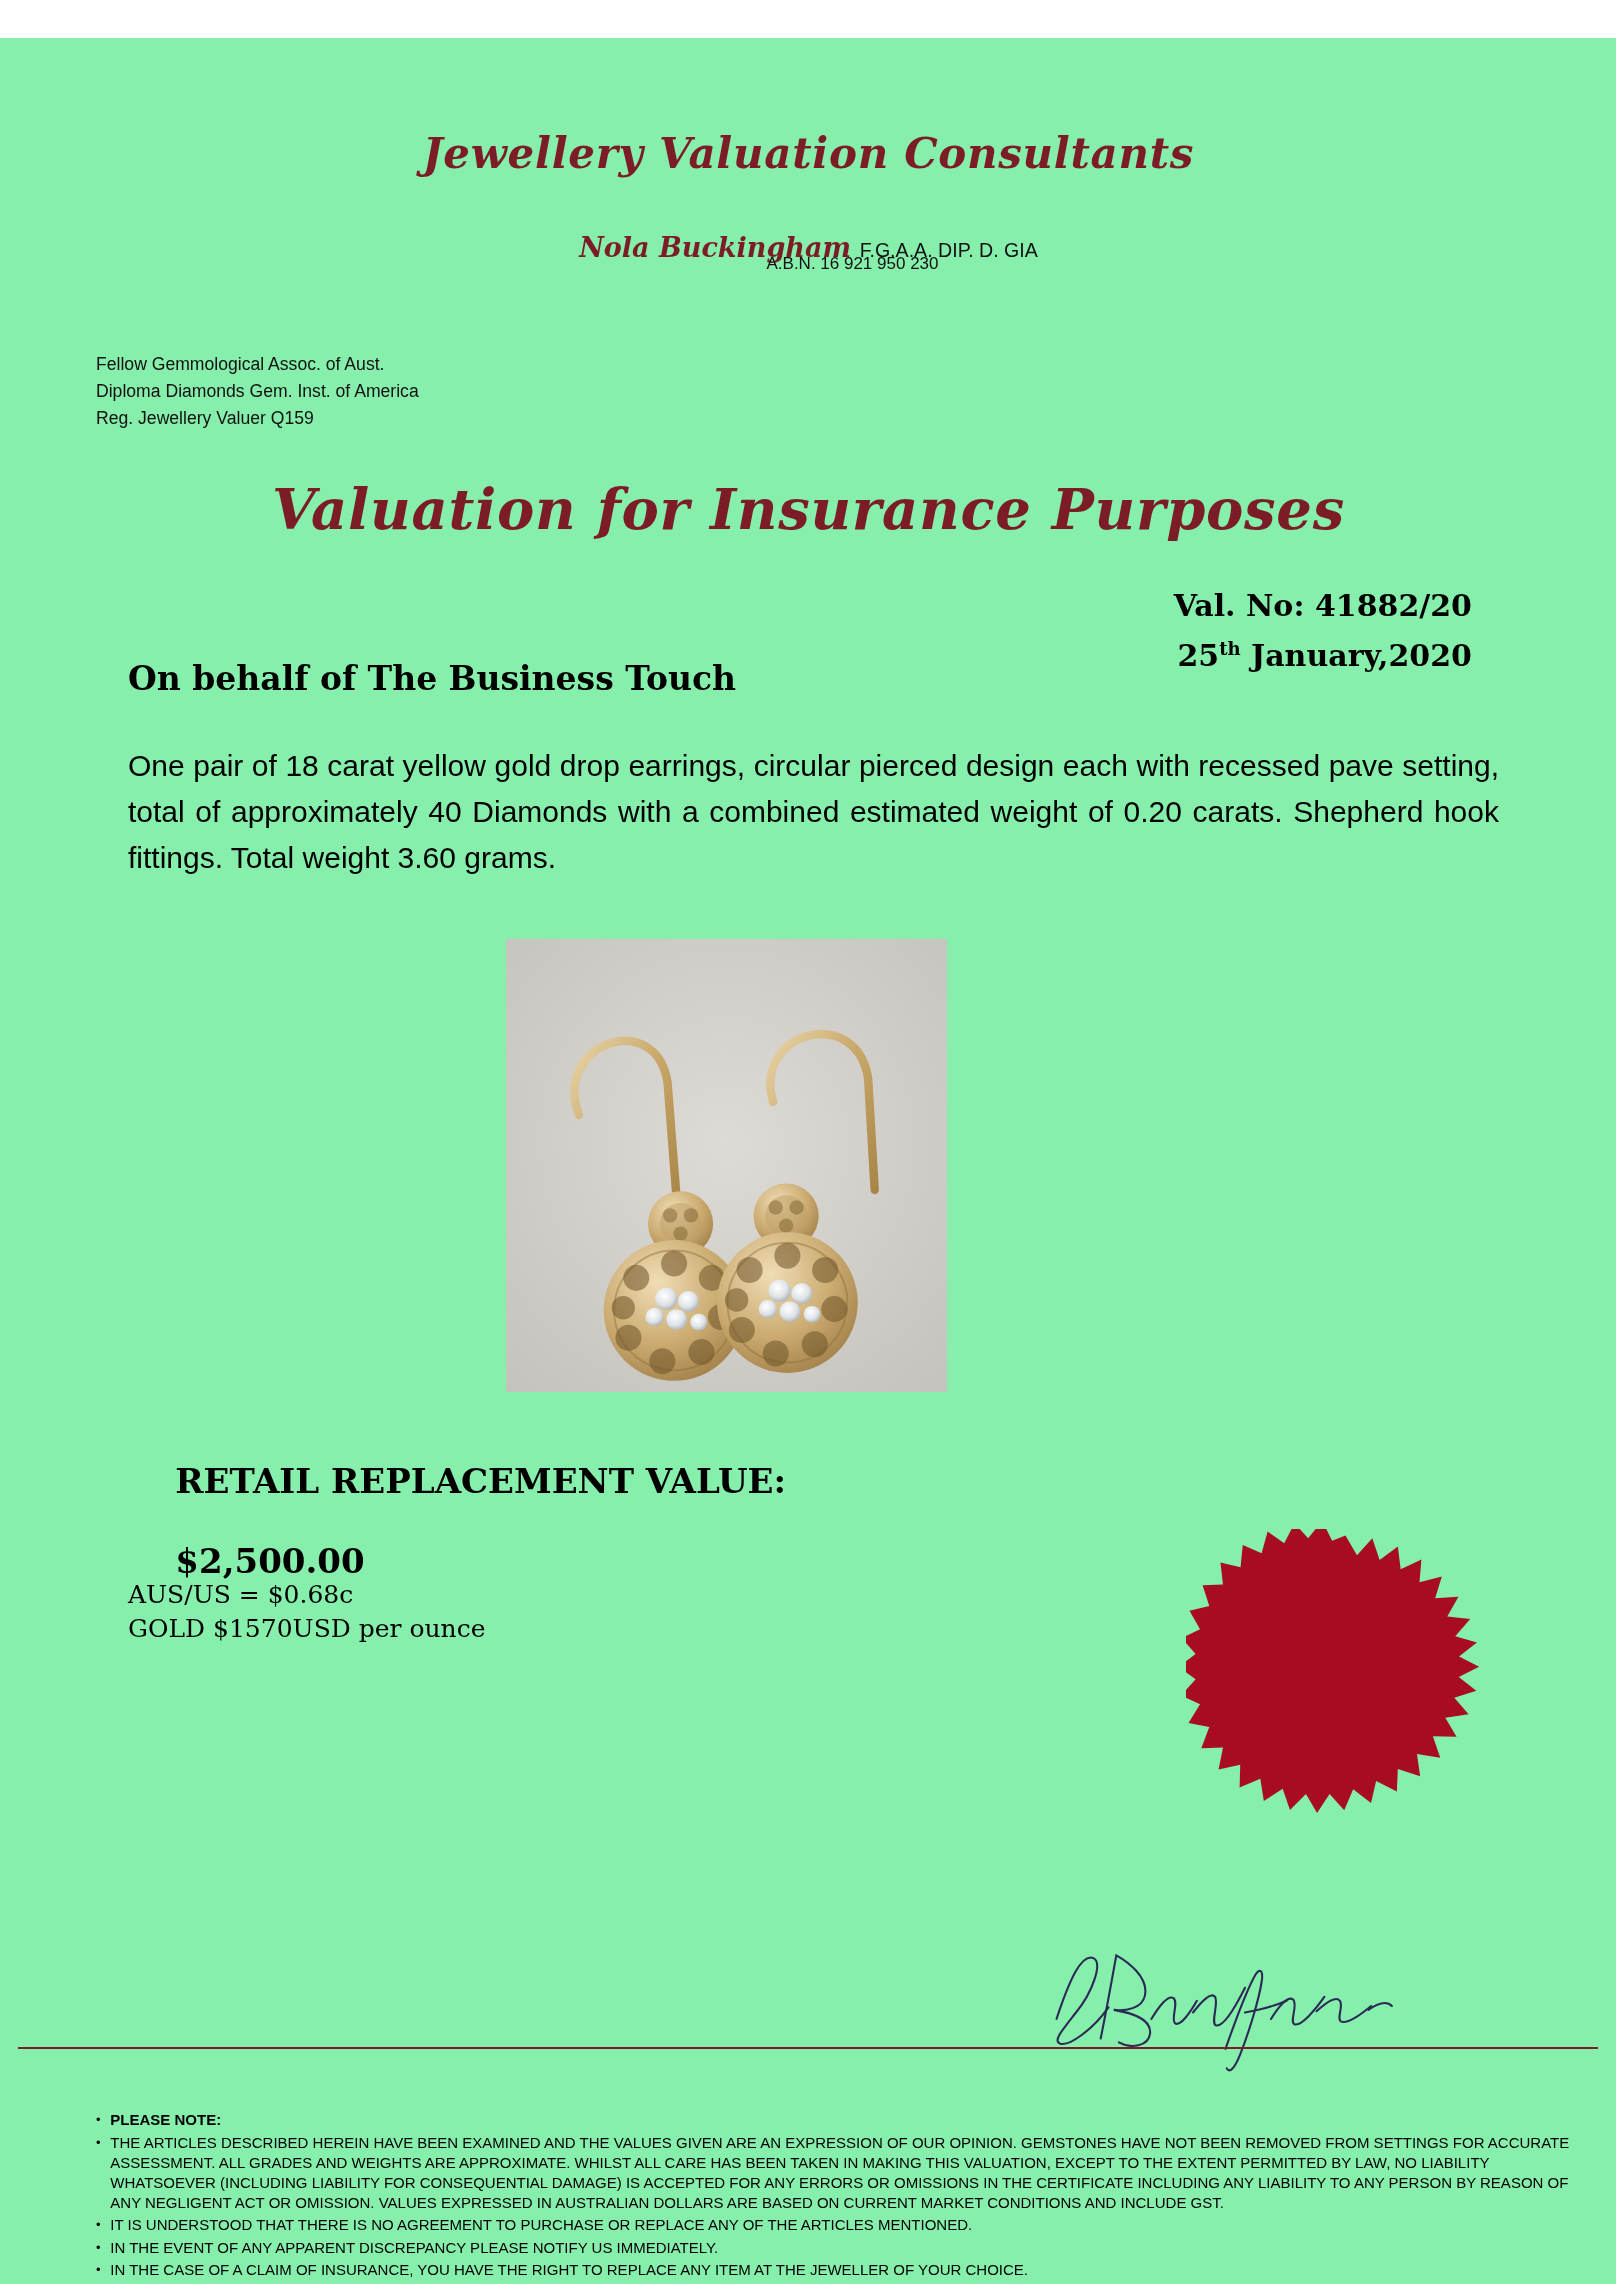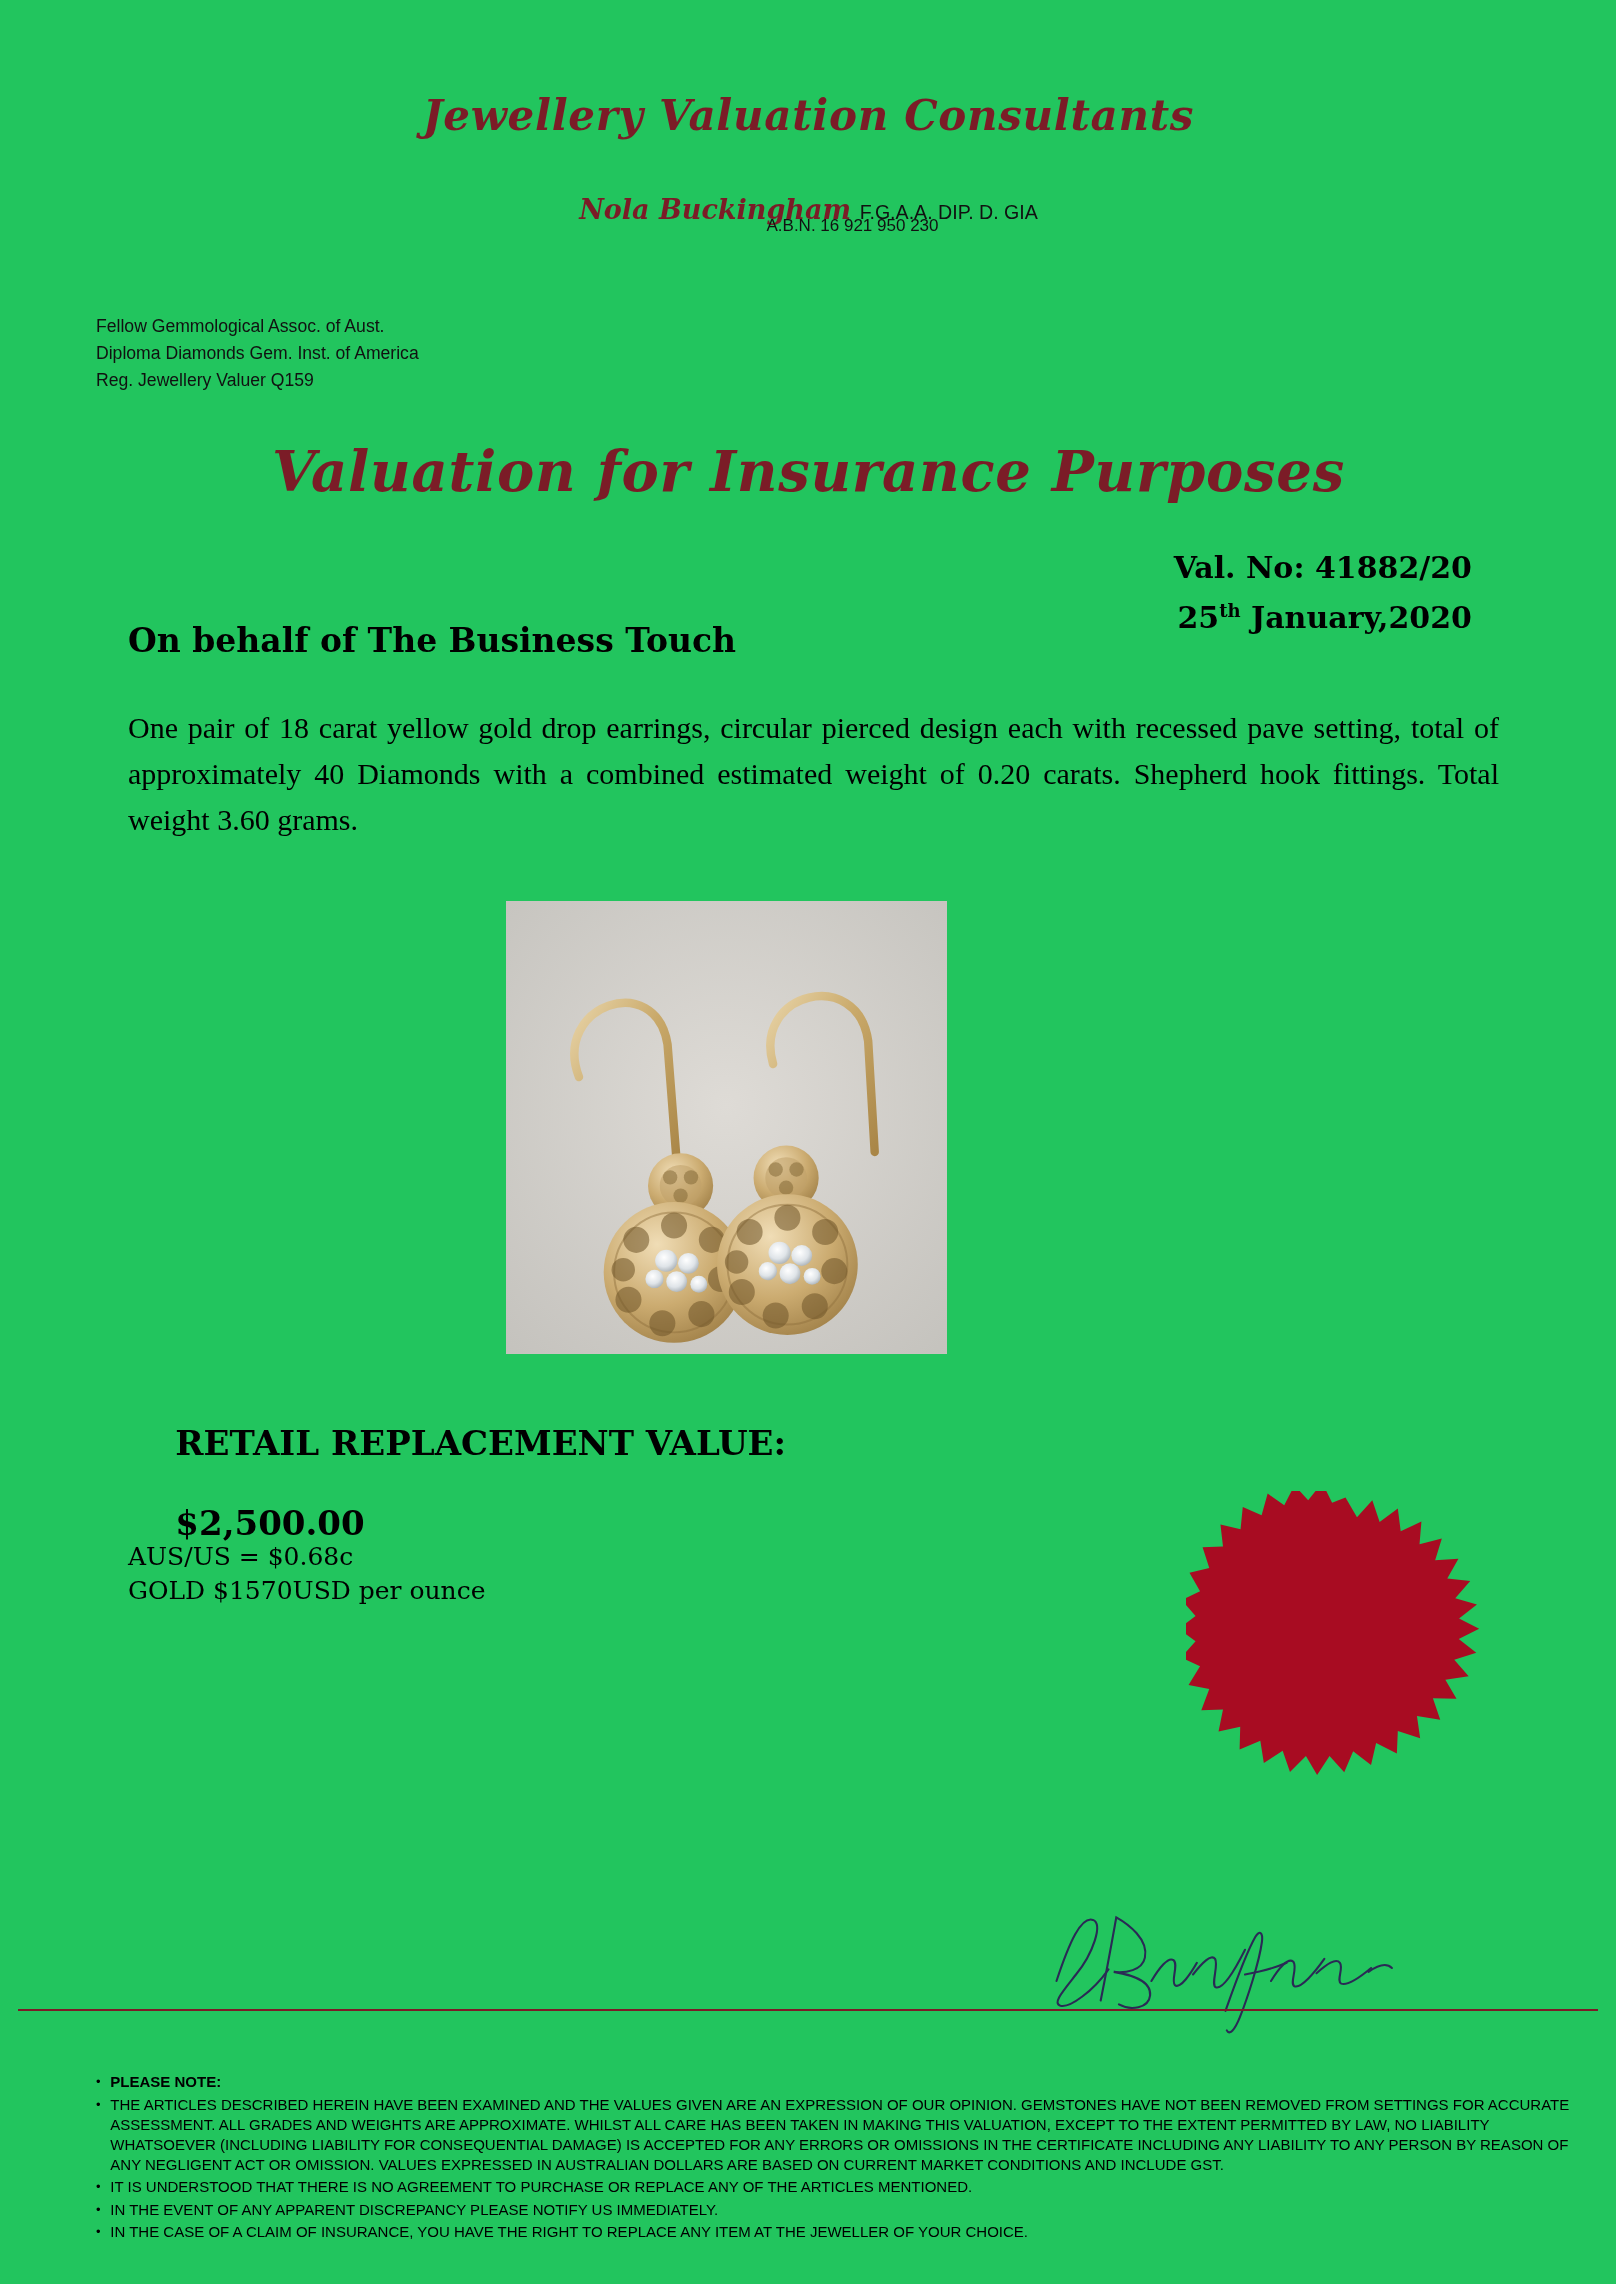--- a/index.html
+++ b/index.html
@@ -11,21 +11,22 @@
     width: 1617px;
     height: 2284px;
     position: relative;
     font-family: "Liberation Sans", sans-serif;
     color: #000;
     overflow: hidden;
   }
   .page {
     position: absolute;
     inset: 0;
-    background: #22c55e;
+    background: #86efac;
+    margin-top: 38px;
   }
 
   
   .company-name {
     position: absolute;
     top: 91px;
     left: 0;
     width: 1617px;
     text-align: center;
     font-family: "DejaVu Serif", serif;
@@ -122,21 +123,21 @@
     font-weight: bold;
     font-size: 33px;
     color: #000;
   }
 
   .description {
     position: absolute;
     top: 705px;
     left: 128px;
     width: 1371px;
-    font-family: Liberation Serif, serif;
+    font-family: Liberation Sans, sans-serif;
     font-size: 30px;
     line-height: 46px;
     text-align: justify;
     color: #000;
   }
 
   
   .photo {
     position: absolute;
     top: 901px;

